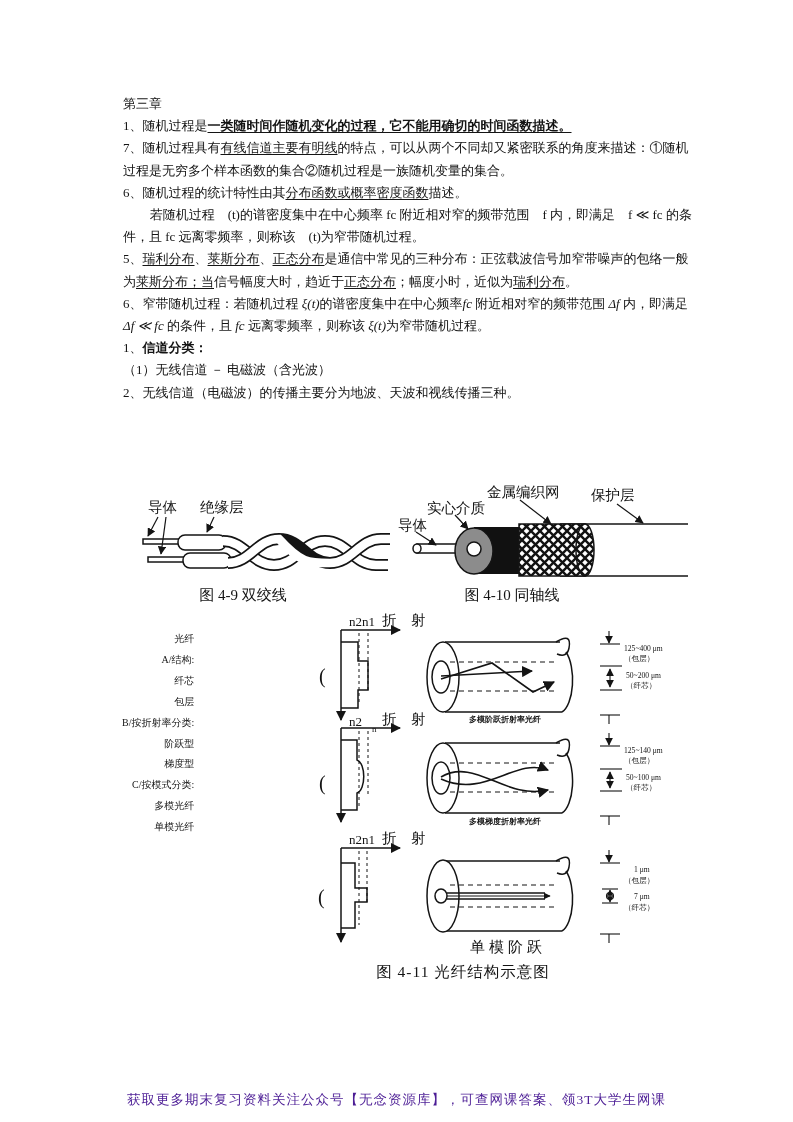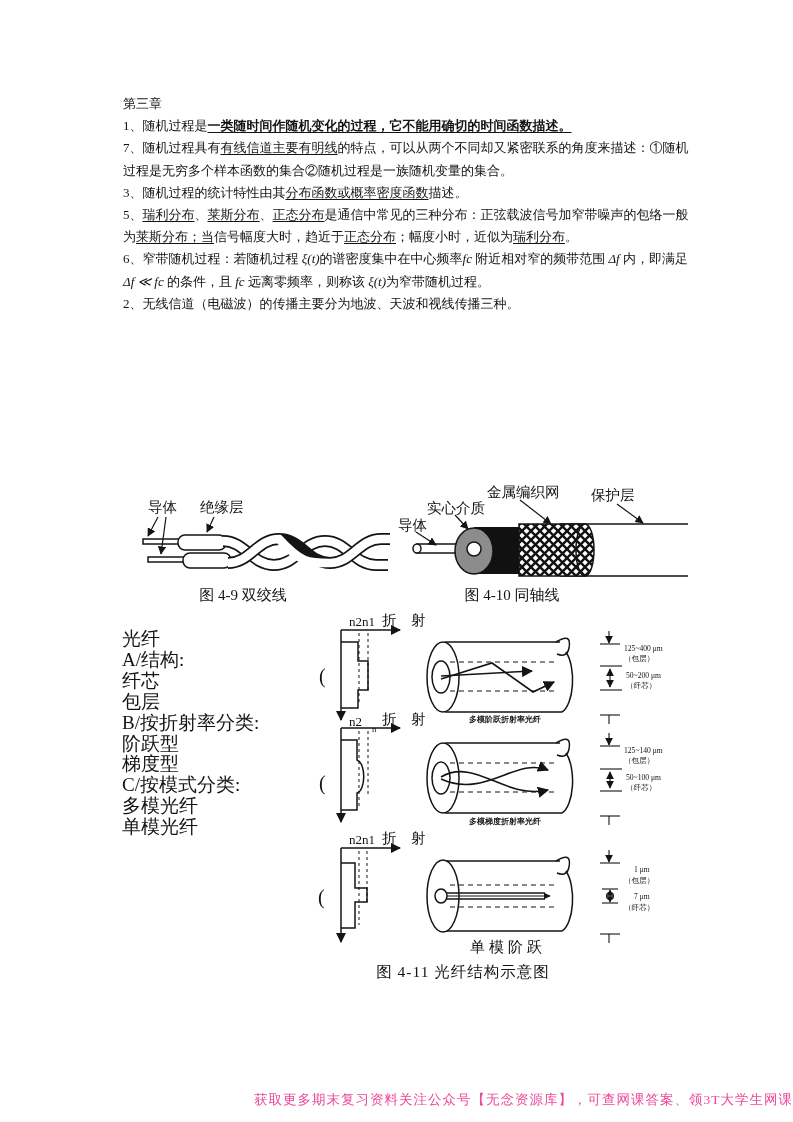--- a/index.html
+++ b/index.html
@@ -8,51 +8,54 @@
   
   .tb{position:absolute;left:123px;top:93px;width:577px;font-size:13px;line-height:22.2px;}
   .tb p{margin:0;}
   .indent2{text-indent:2.05em;}
   .gap-top{margin-top:14px;}
   .seg{white-space:pre-wrap;}
   .u{text-decoration:underline;text-underline-offset:2px;margin-top:48px;}
   .b{font-weight:700;}
   .i{font-style:italic;}
   
-  .fiberlist{position:absolute;left:122px;top:629px;font-size:19px;line-height:20.9px;}
+  .fiberlist{position:absolute;left:122px;top:629px;font-size:10px;line-height:20.9px;text-align:right;}
   .fiberlist div{white-space:nowrap;}
   
   .fig{position:absolute;}
   svg text{font-family:"Liberation Serif","DejaVu Serif",serif;fill:#141414;}
   .lbl{font-size:14.5px;}
   .cap{font-size:15px;}
   .axislbl{font-size:13px;}
   .axissub{font-size:9px;}
   .cyl-lbl{font-size:8px;font-weight:700;}
   .dim{font-size:7.6px;}
   .big-lbl{font-size:15px;letter-spacing:4px;}
   .cap11{font-size:15.5px;letter-spacing:1px;}
   .paren{font-size:20px;}
   
-  .footer{position:absolute;top:1091px;left:0;width:100%;text-align:right;
-          font-size:13.5px;color:#ec4899;letter-spacing:1px;}
+  .footer{position:absolute;top:1091px;left:0;width:100%;text-align:center;
+          font-size:13.5px;color:#4c1d95;letter-spacing:1px;}
 </style>
 </head>
 <body>
 
 <div class="page">
 
   <div class="tb">
     <p>第三章</p>
     <p><span class="seg">1、随机过程是</span><span class="seg b u">一类随时间作随机变化的过程，它不能用确切的时间函数描述。</span></p>
     <p><span class="seg">7、随机过程具有</span><span class="seg u">有线信道主要有明线</span><span class="seg">的特点，可以从两个不同却又紧密联系的角度来描述：①随机过程是无穷多个样本函数的集合②随机过程是一族随机变量的集合。</span></p>
-    <p><span class="seg">3、随机过程的统计特性由其</span><span class="seg u">分布函数或概率密度函数</span><span class="seg">描述。</span></p>
+    <p><span class="seg">6、随机过程的统计特性由其</span><span class="seg u">分布函数或概率密度函数</span><span class="seg">描述。</span></p>
+    <p class="indent2"><span class="seg">若随机过程　(t)的谱密度集中在中心频率 fc 附近相对窄的频带范围　f 内，即满足　f ≪ fc 的条件，且 fc 远离零频率，则称该　(t)为窄带随机过程。</span></p>
     <p><span class="seg">5、</span><span class="seg u">瑞利分布</span><span class="seg">、</span><span class="seg u">莱斯分布</span><span class="seg">、</span><span class="seg u">正态分布</span><span class="seg">是通信中常见的三种分布：正弦载波信号加窄带噪声的包络一般为</span><span class="seg u">莱斯分布；当</span><span class="seg">信号幅度大时，趋近于</span><span class="seg u">正态分布</span><span class="seg">；幅度小时，近似为</span><span class="seg u">瑞利分布</span><span class="seg">。</span></p>
     <p><span class="seg">6、窄带随机过程：若随机过程 </span><span class="seg i">ξ(t)</span><span class="seg">的谱密度集中在中心频率</span><span class="seg i">fc</span><span class="seg"> 附近相对窄的频带范围 </span><span class="seg i">Δf</span><span class="seg"> 内，即满足 </span><span class="seg i">Δf ≪ fc</span><span class="seg"> 的条件，且 </span><span class="seg i">fc</span><span class="seg"> 远离零频率，则称该 </span><span class="seg i">ξ(t)</span><span class="seg">为窄带随机过程。</span></p>
 
+    <p><span class="seg">1、</span><span class="seg b">信道分类：</span></p>
+    <p><span class="seg">（1）无线信道 － 电磁波（含光波）</span></p>
     <p><span class="seg">2、无线信道（电磁波）的传播主要分为地波、天波和视线传播三种。</span></p>
   </div>
 
   <svg class="fig" style="left:110px;top:478px" width="590" height="130" viewBox="110 478 590 130">
     <defs>
       <marker id="arr" viewBox="0 0 10 10" refX="9" refY="5" markerWidth="7" markerHeight="7" orient="auto-start-reverse">
         <path d="M0,0 L10,5 L0,10 z" fill="#141414"></path>
       </marker>
       <pattern id="weave" width="9" height="9" patternUnits="userSpaceOnUse">
         <rect width="9" height="9" fill="#ffffff"></rect>

